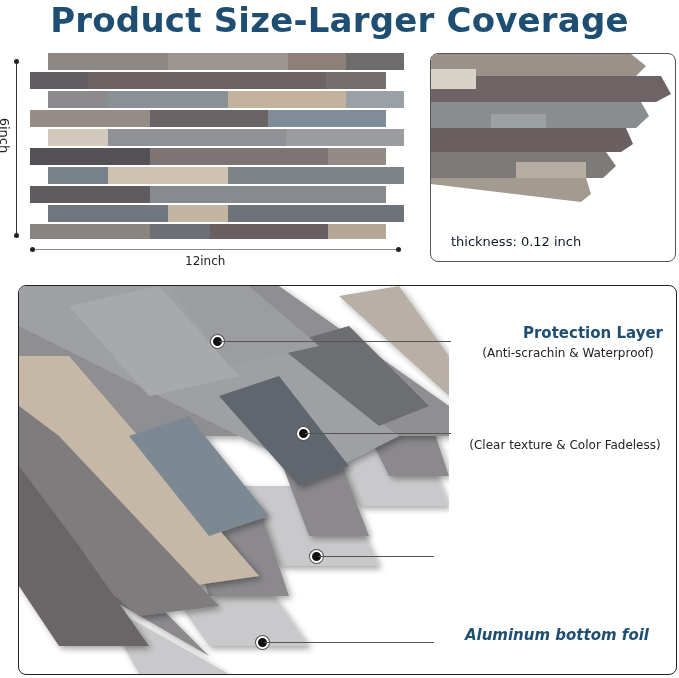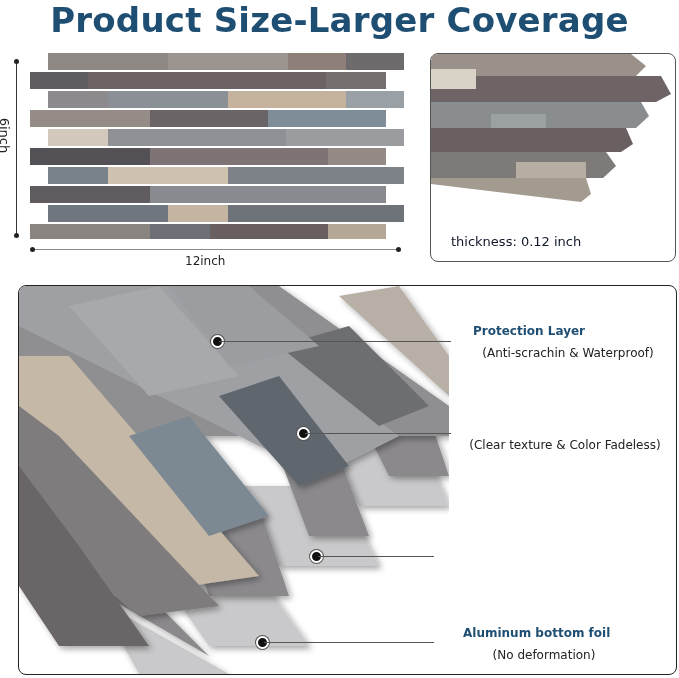--- a/index.html
+++ b/index.html
@@ -43,21 +43,21 @@
   }
   .layer-art { position: absolute; left: 0; top: 0; width: 430px; height: 388px; }
 
   .callout-line { position: absolute; height: 1px; background: #555; }
   .callout-dot {
     position: absolute; width: 9px; height: 9px; border-radius: 50%;
     background: #111; border: 2px solid #fff; box-shadow: 0 0 0 1px #555;
   }
 
   .label-title {
-    position: absolute; font-weight: bold; font-size: 12px; color: #1f4e73; text-align: left; white-space: nowrap;
+    position: absolute; font-weight: bold; font-size: 15px; color: #1f4e73; text-align: right; white-space: nowrap;
   }
   .label-sub {
     position: absolute; font-size: 12px; color: #222; text-align: center; white-space: nowrap;
   }
 </style>
 </head>
 <body>
 
 <div class="title">Product Size-Larger Coverage</div>
 
@@ -193,15 +193,14 @@
 
   <div class="callout-dot" style="left:237px; top:350px;"></div>
   <div class="callout-line" style="left:245px; top:356px; width:170px;"></div>
 
   <div class="label-title" style="left:454px; top:38px; width:190px;">Protection Layer</div>
   <div class="label-sub" style="left:434px; top:60px; width:230px;">(Anti-scrachin &amp; Waterproof)</div>
 
   <div class="label-sub" style="left:426px; top:152px; width:240px;">(Clear texture &amp; Color Fadeless)</div>
 
 
-  <div class="label-title" style="left:444px; top:340px; width:210px;">Aluminum bottom foil</div>
-  <div class="label-sub" style="left:430px; top:362px; width:190px;">(No deformation)</div>
+  <div class="label-title" style="left:420px; top:340px; width:210px;font-style:italic;">Aluminum bottom foil</div>
 </div>
 
 </body></html>

